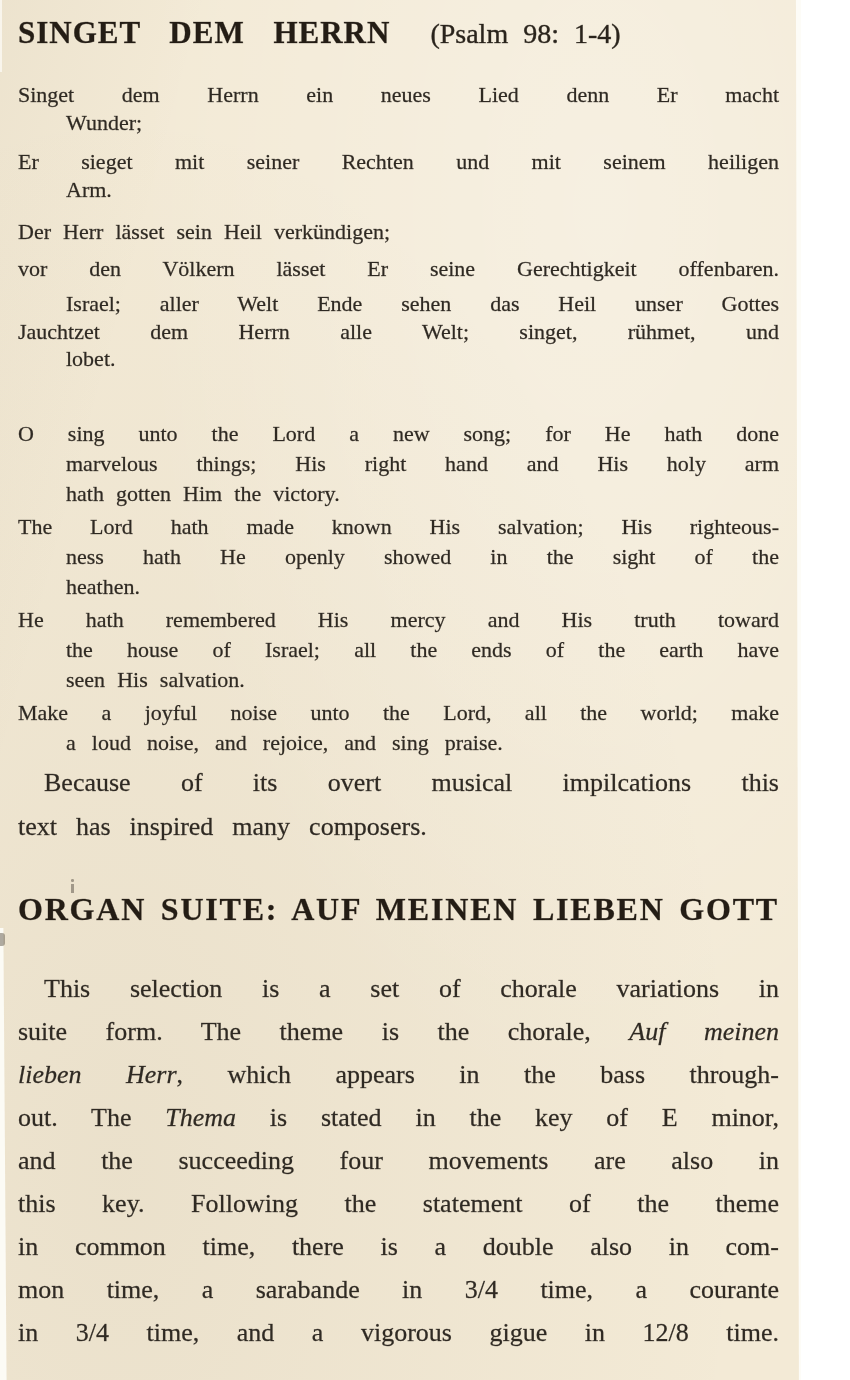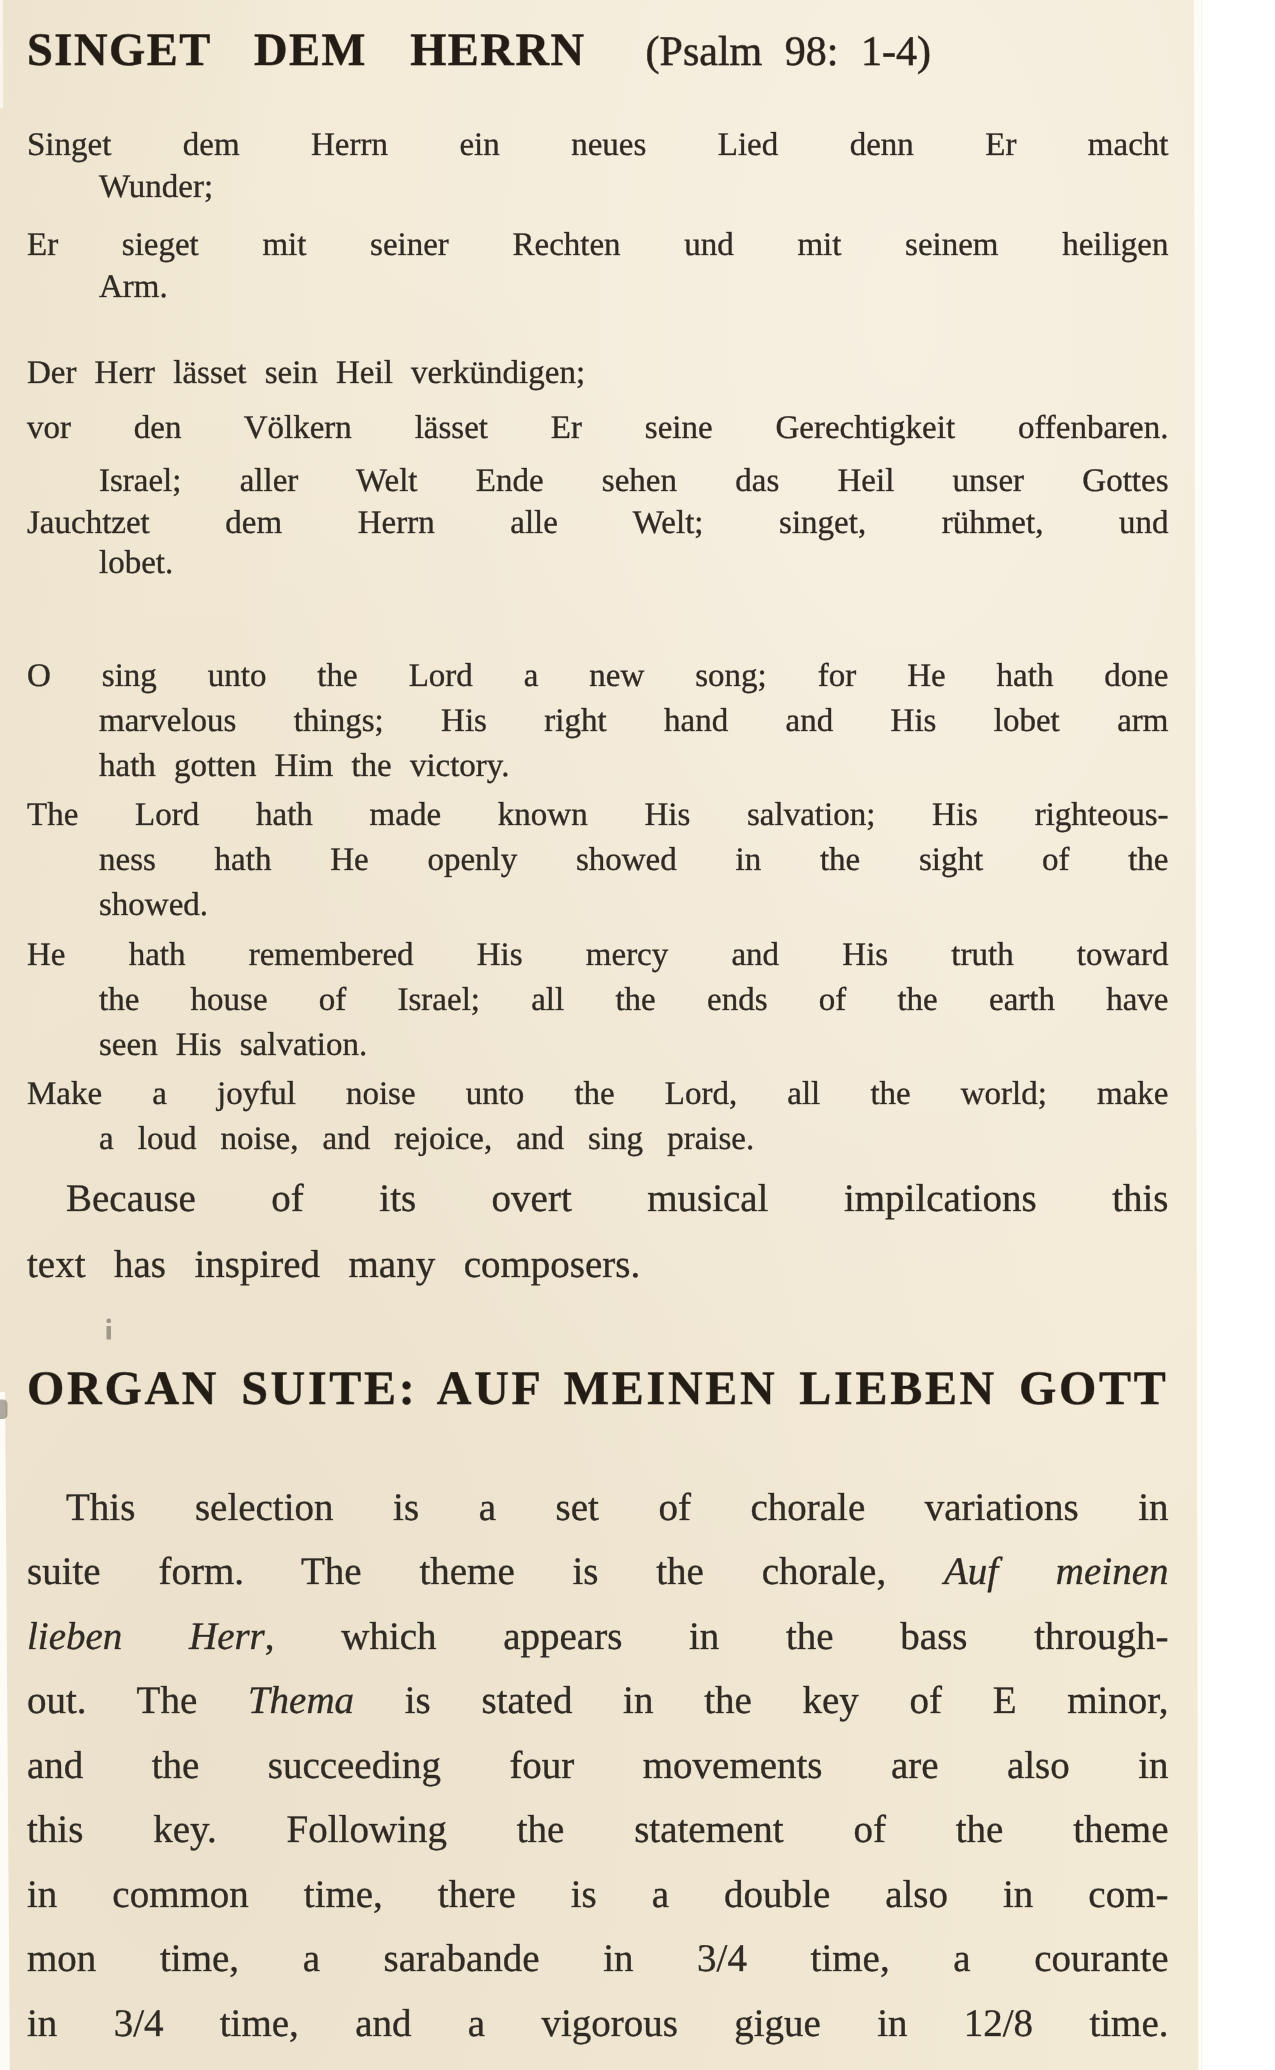--- a/index.html
+++ b/index.html
@@ -26,21 +26,21 @@
     margin-top:40px;font-size:32px;font-weight:700;letter-spacing:1.8px;word-spacing:4px;
     color:#241d15;-webkit-text-stroke:0.5px rgba(36,29,21,0.55);
     text-align:justify;text-align-last:justify;line-height:40px;
   }
 
   
   .de{margin-top:24px;font-size:22px;line-height:27.5px;word-spacing:0.30em;}
   .en{margin-top:46px;font-size:22px;line-height:30px;word-spacing:0.30em;}
   .verse{}
   .de .verse:nth-child(1){margin-bottom:12px;}
-  .de .verse:nth-child(2){margin-bottom:30px;}
+  .de .verse:nth-child(2){margin-bottom:15px;}
   .de .verse:nth-child(3){margin-bottom:9px;}
   .de .verse:nth-child(4){margin-bottom:8px;}
   .de .verse:nth-child(5){margin-bottom:0px;}
   .en .verse{margin-bottom:3px;}
   .ln{min-height:1em;}
   .cont{padding-left:48px;}
   .j{text-align:justify;text-align-last:justify;text-justify:inter-word;}
   .w{word-spacing:0.48em;}
 
   
@@ -94,27 +94,27 @@
       </div>
       <div class="verse">
         <div class="ln j">Jauchtzet dem Herrn alle Welt; singet, rühmet, und</div>
         <div class="ln cont">lobet.</div>
       </div>
     </div>
 
     <div class="en fat">
       <div class="verse">
         <div class="ln j">O sing unto the Lord a new song; for He hath done</div>
-        <div class="ln cont j">marvelous things; His right hand and His lobet arm</div>
+        <div class="ln cont j">marvelous things; His right hand and His holy arm</div>
         <div class="ln cont">hath gotten Him the victory.</div>
       </div>
       <div class="verse">
         <div class="ln j">The Lord hath made known His salvation; His righteous-</div>
         <div class="ln cont j">ness hath He openly showed in the sight of the</div>
-        <div class="ln cont">showed.</div>
+        <div class="ln cont">heathen.</div>
       </div>
       <div class="verse">
         <div class="ln j">He hath remembered His mercy and His truth toward</div>
         <div class="ln cont j">the house of Israel; all the ends of the earth have</div>
         <div class="ln cont">seen His salvation.</div>
       </div>
       <div class="verse">
         <div class="ln j">Make a joyful noise unto the Lord, all the world; make</div>
         <div class="ln cont w">a loud noise, and rejoice, and sing praise.</div>
       </div>

